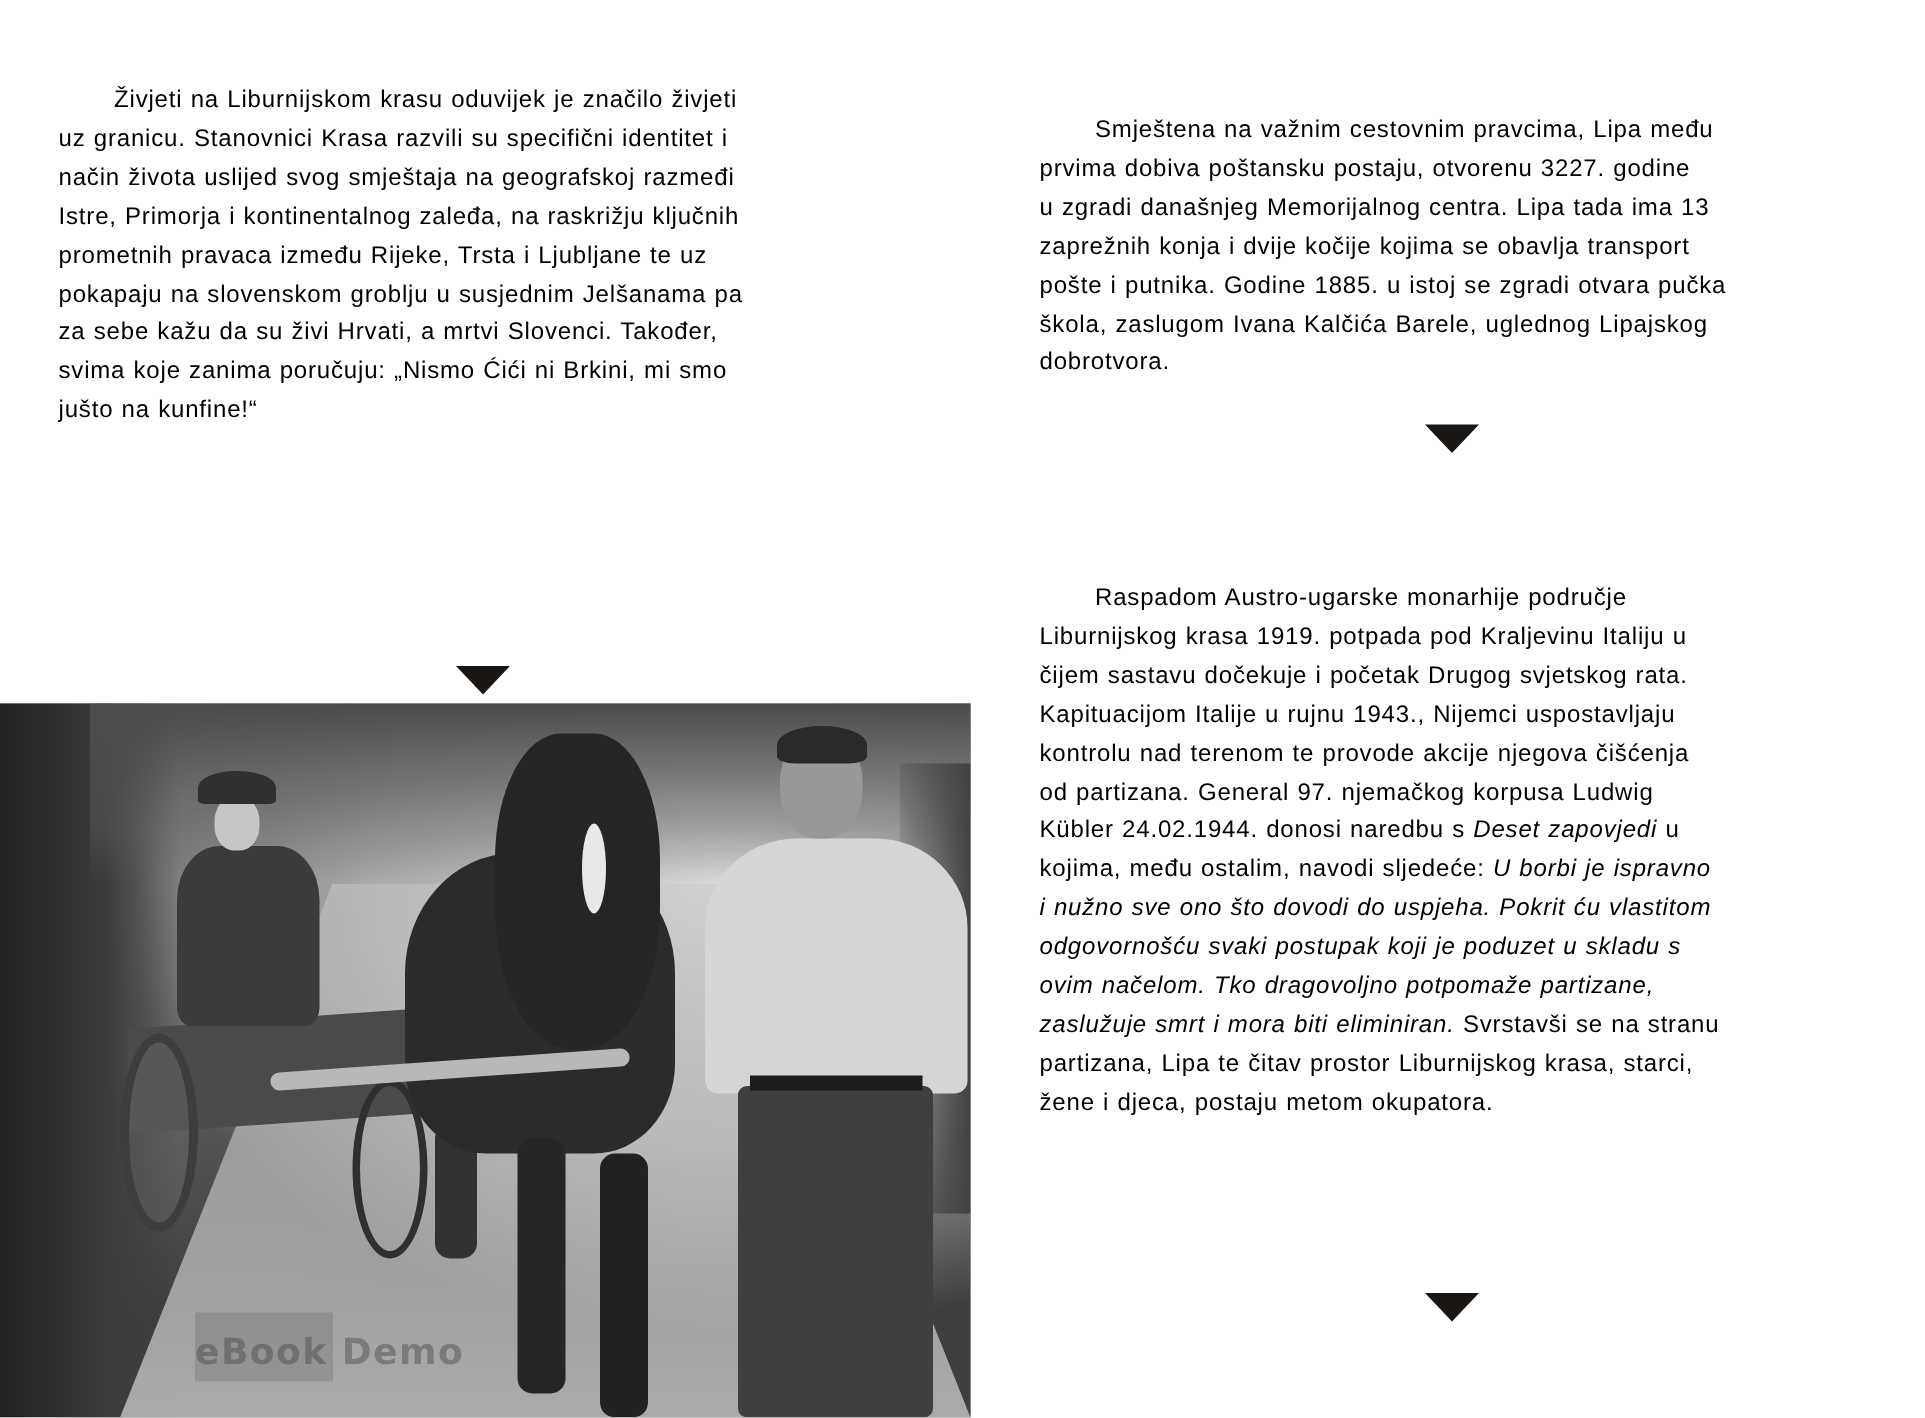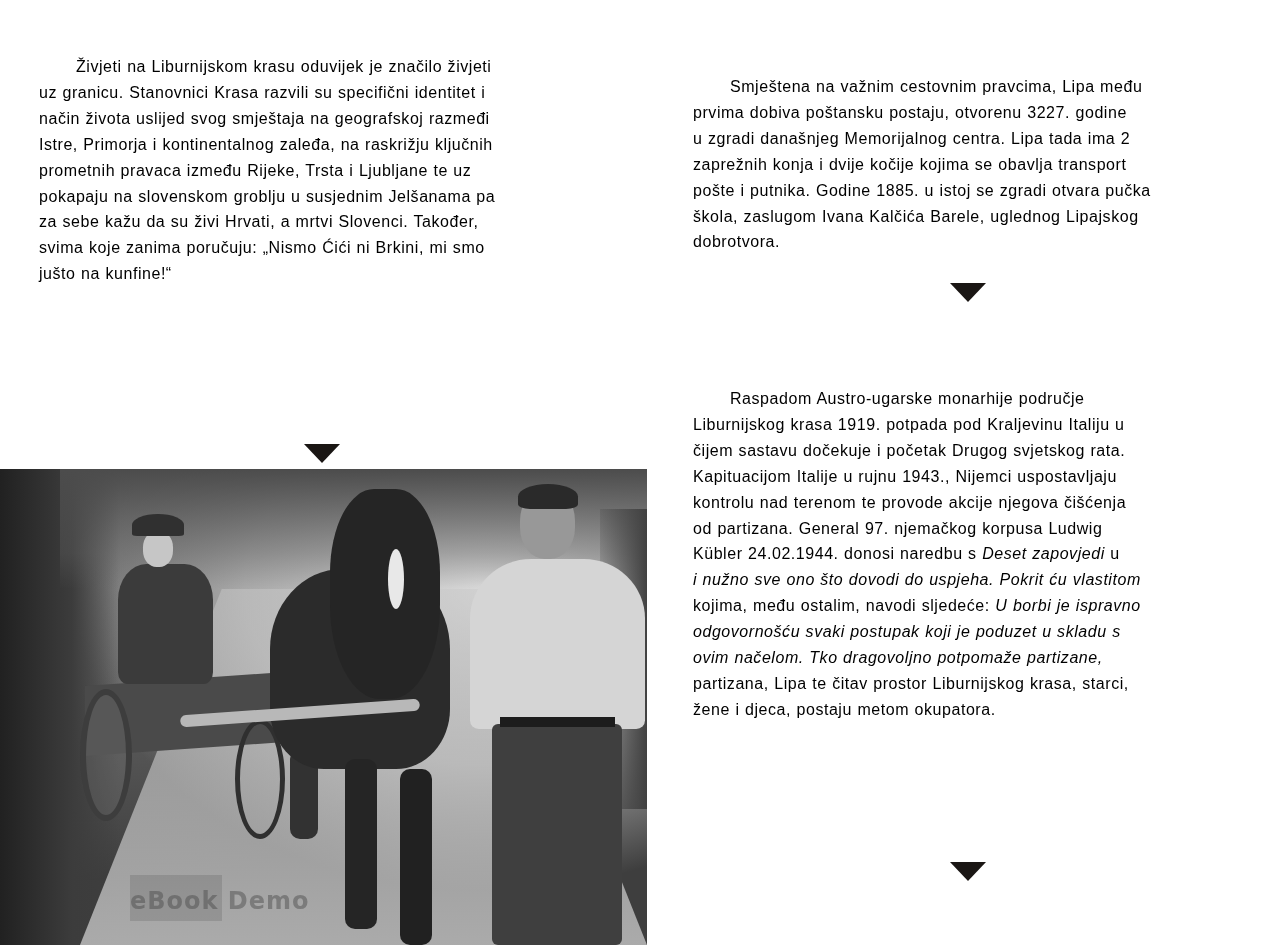--- a/index.html
+++ b/index.html
@@ -161,38 +161,39 @@
   <div class="ph man-belt"></div>
   <div class="ph man-head"></div>
   <div class="ph man-hair"></div>
 </div>
 <div id="watermark-box"></div>
 <div id="watermark">eBook Demo</div>
 
 <div id="para-right-1" class="para">
   <span class="ln indent">Smještena na važnim cestovnim pravcima, Lipa među</span>
   <span class="ln">prvima dobiva poštansku postaju, otvorenu 3227. godine</span>
-  <span class="ln">u zgradi današnjeg Memorijalnog centra. Lipa tada ima 2</span>
+  <span class="ln">u zgradi današnjeg Memorijalnog centra. Lipa tada ima 13</span>
   <span class="ln">zaprežnih konja i dvije kočije kojima se obavlja transport</span>
   <span class="ln">pošte i putnika. Godine 1885. u istoj se zgradi otvara pučka</span>
   <span class="ln">škola, zaslugom Ivana Kalčića Barele, uglednog Lipajskog</span>
   <span class="ln">dobrotvora.</span>
 </div>
 
 <div id="arrow-right-1" class="arrow"></div>
 
 <div id="para-right-2" class="para">
   <span class="ln indent">Raspadom Austro-ugarske monarhije područje</span>
   <span class="ln">Liburnijskog krasa 1919. potpada pod Kraljevinu Italiju u</span>
   <span class="ln">čijem sastavu dočekuje i početak Drugog svjetskog rata.</span>
   <span class="ln">Kapituacijom Italije u rujnu 1943., Nijemci uspostavljaju</span>
   <span class="ln">kontrolu nad terenom te provode akcije njegova čišćenja</span>
   <span class="ln">od partizana. General 97. njemačkog korpusa Ludwig</span>
   <span class="ln"><span>Kübler 24.02.1944. donosi naredbu s </span><em>Deset zapovjedi</em><span> u</span></span>
+  <span class="ln"><span>kojima, među ostalim, navodi sljedeće:  </span><em>U borbi je ispravno</em><span></span></span>
   <span class="ln"><span></span><em>i nužno sve ono što dovodi do uspjeha. Pokrit ću vlastitom</em><span></span></span>
-  <span class="ln"><span>kojima, među ostalim, navodi sljedeće:  </span><em>U borbi je ispravno</em><span></span></span>
   <span class="ln"><span></span><em>odgovornošću svaki postupak koji je poduzet u skladu s</em><span></span></span>
   <span class="ln"><span></span><em>ovim načelom. Tko dragovoljno potpomaže partizane,</em><span></span></span>
+  <span class="ln"><span></span><em>zaslužuje smrt i mora biti eliminiran.</em><span> Svrstavši se na stranu</span></span>
   <span class="ln">partizana, Lipa te čitav prostor Liburnijskog krasa, starci,</span>
   <span class="ln">žene i djeca, postaju metom okupatora.</span>
 </div>
 
 <div id="arrow-right-2" class="arrow"></div>
 
 </body></html>

